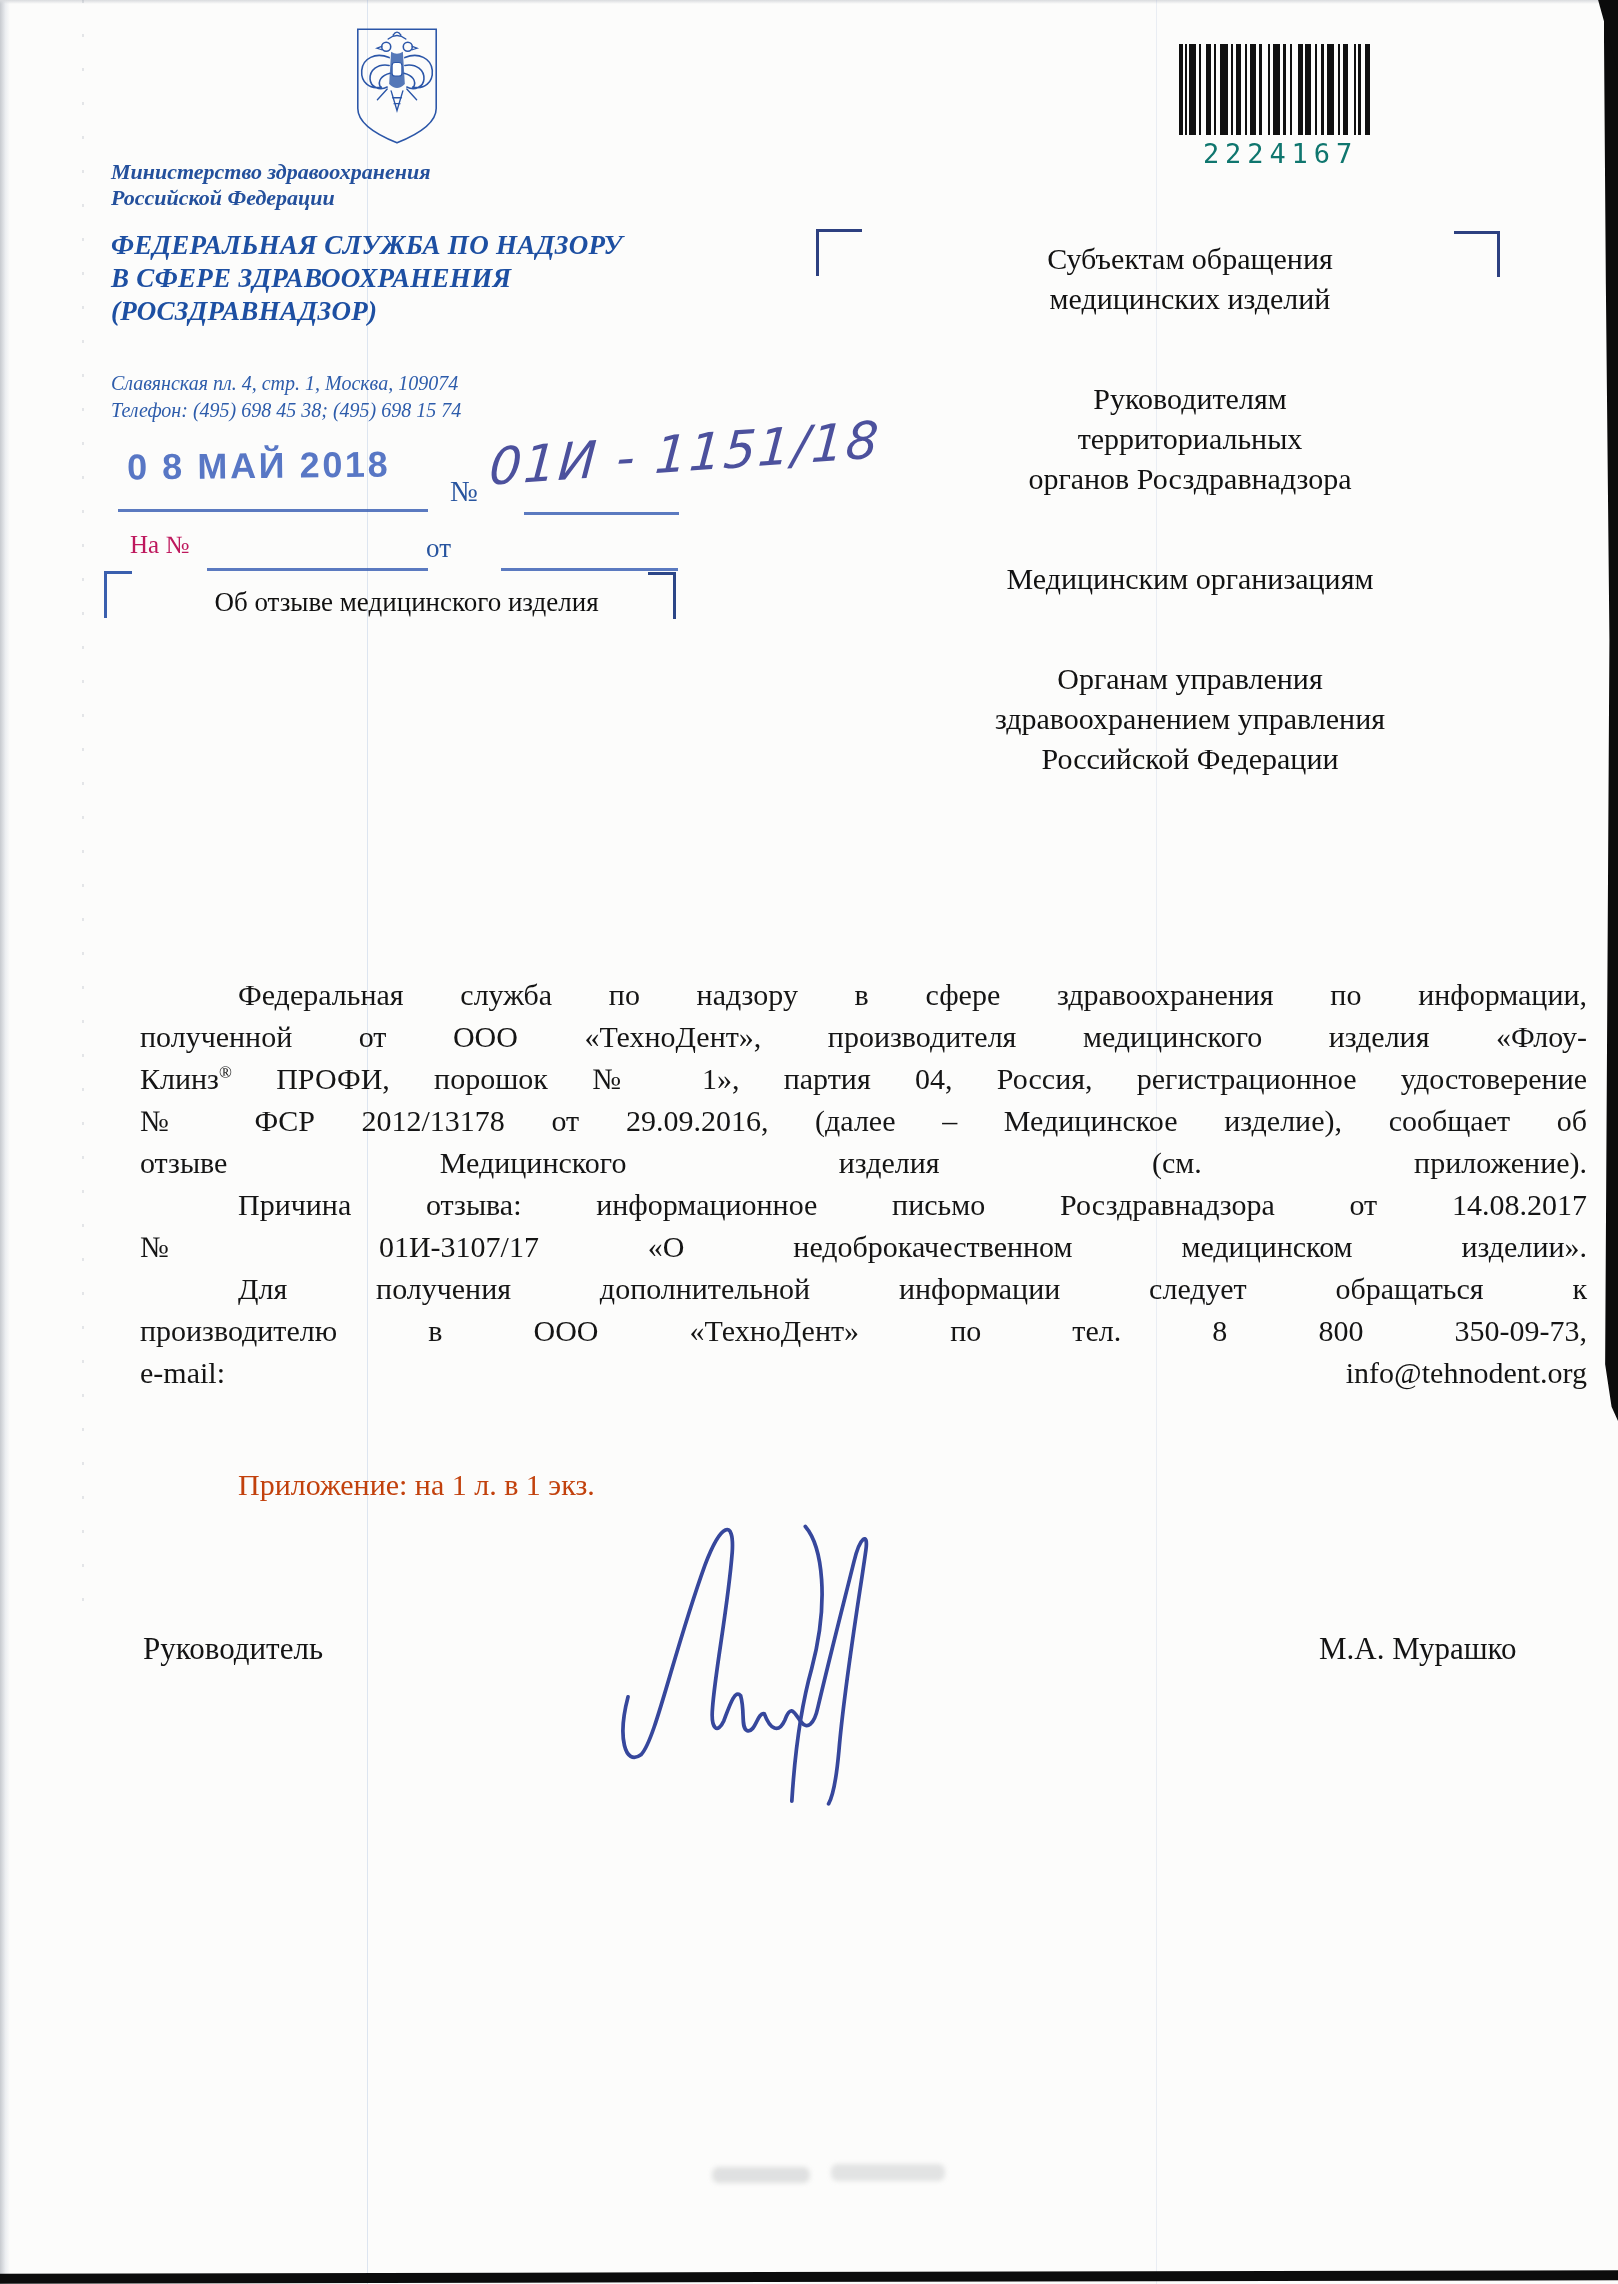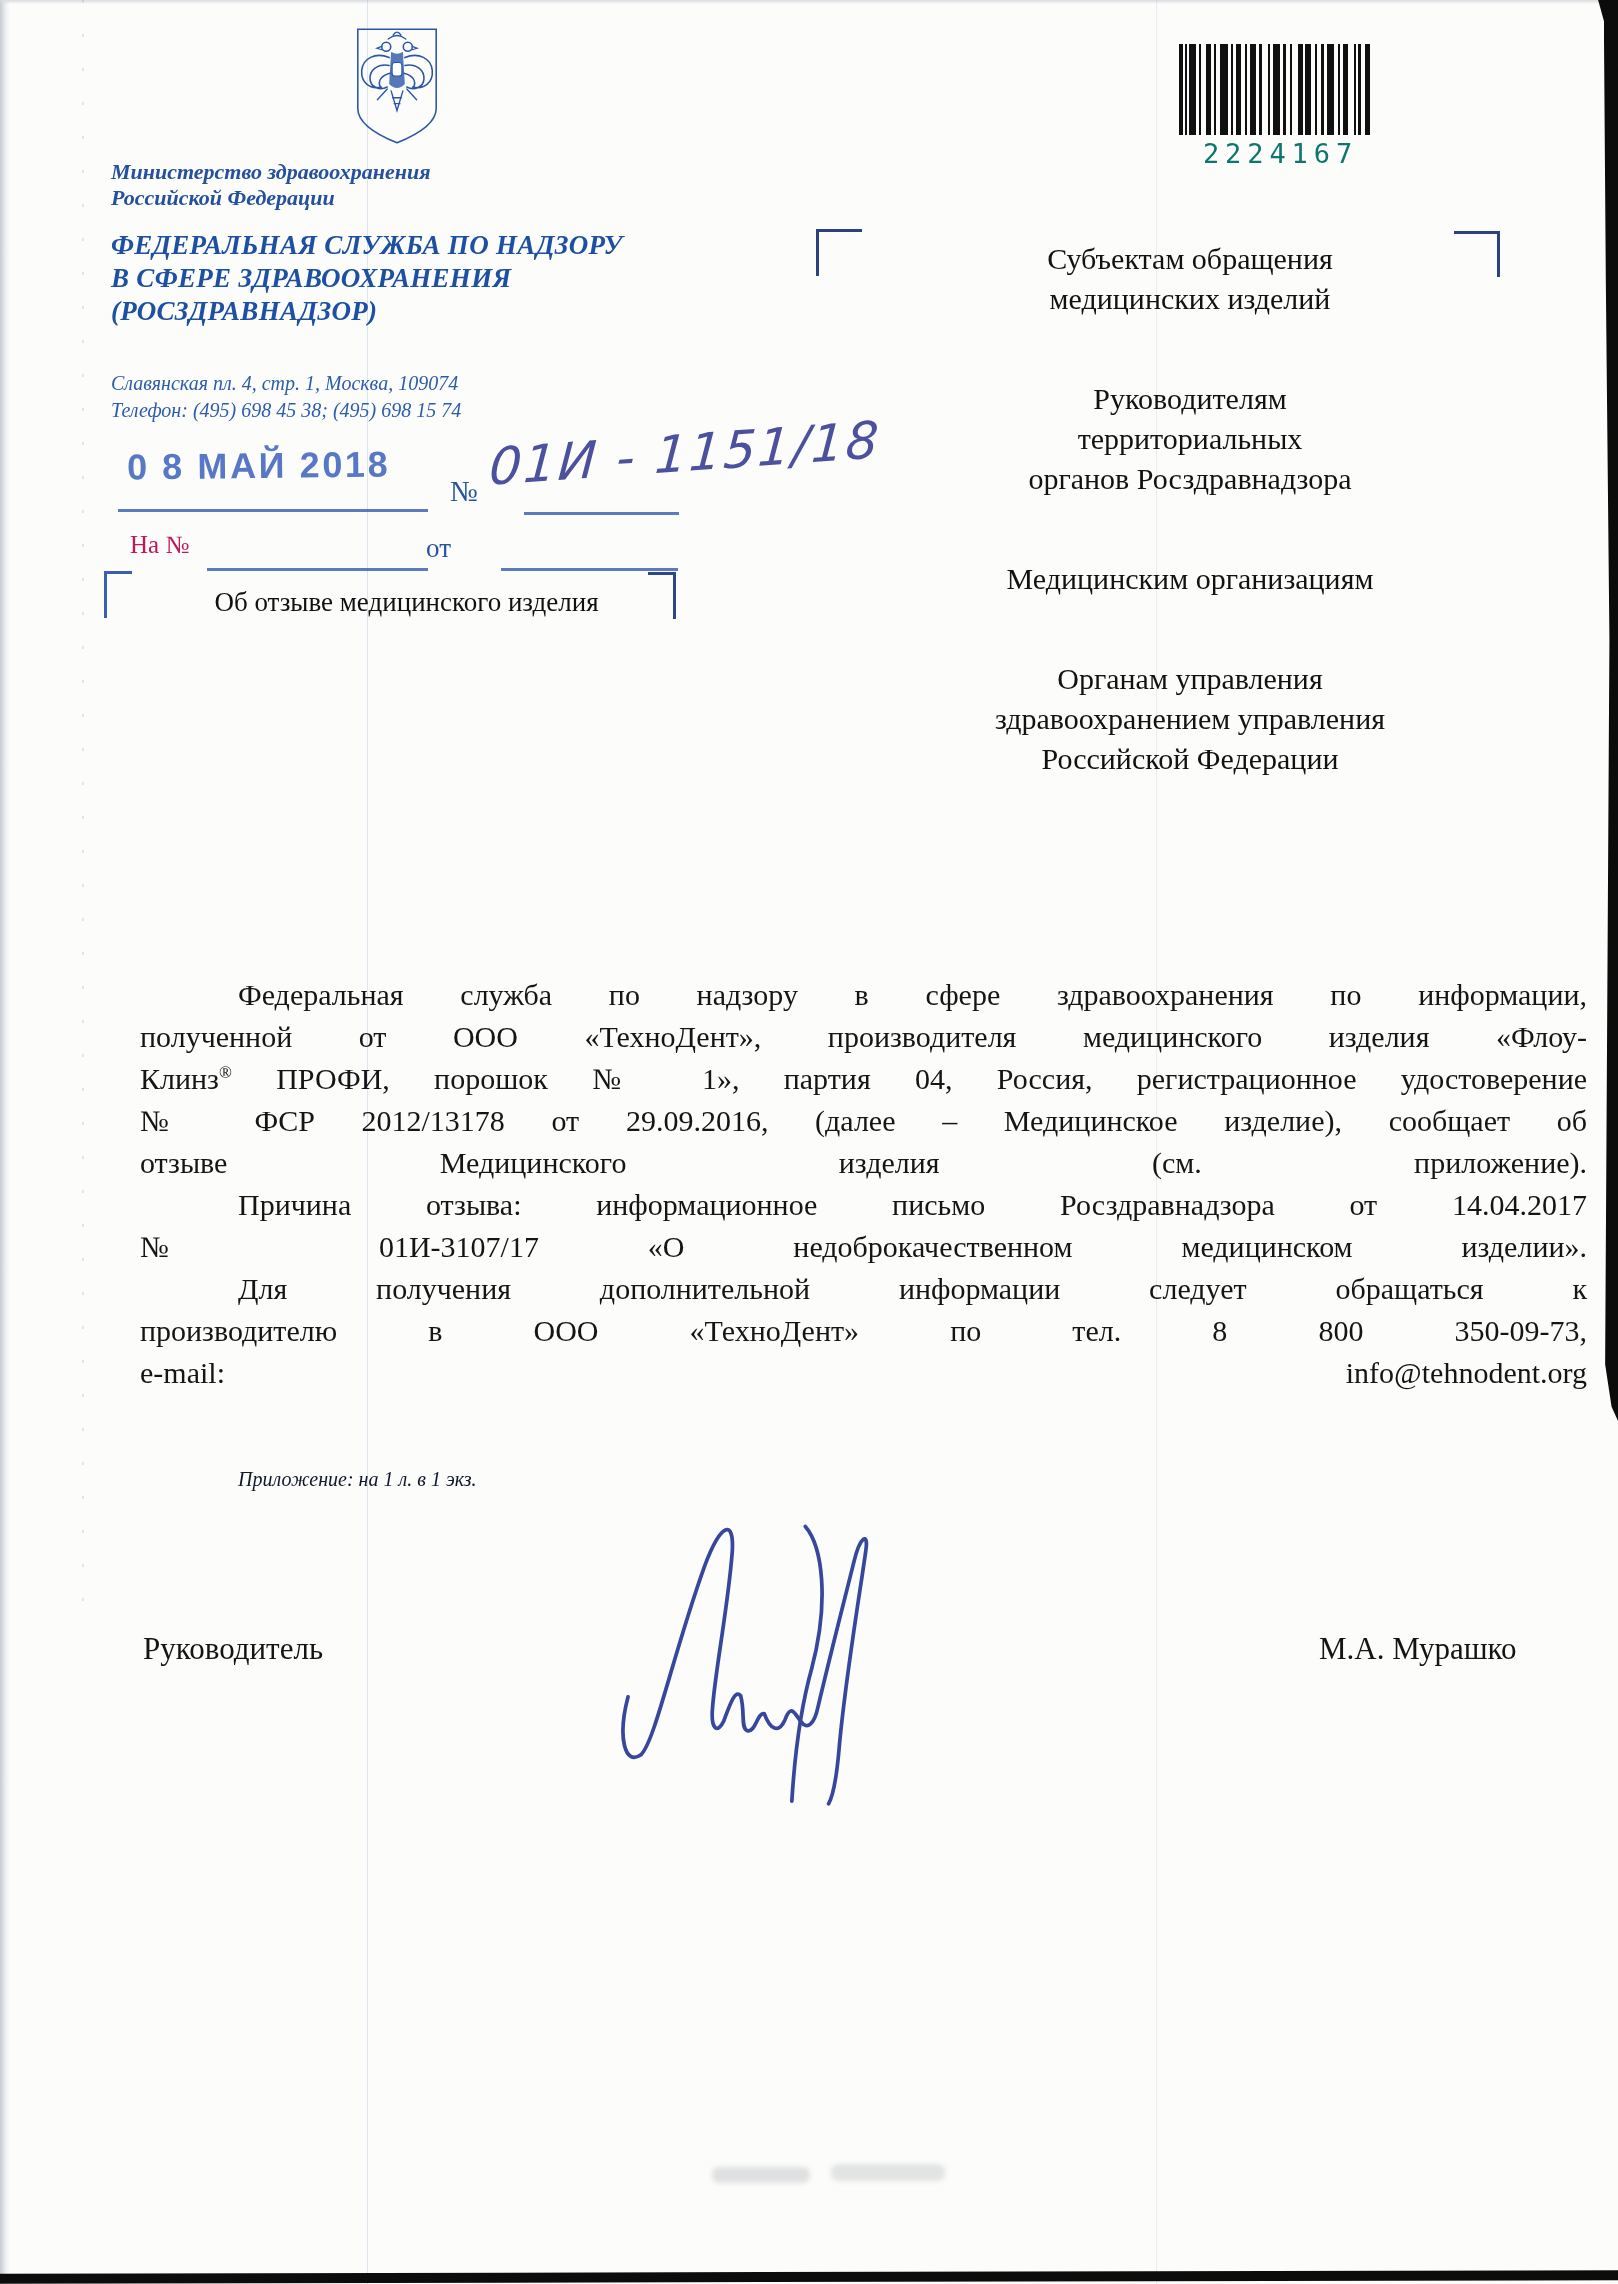--- a/index.html
+++ b/index.html
@@ -61,21 +61,21 @@
   .bc-space{background:transparent;flex:none;}
   .bc-num{margin-top:2.6px;text-align:center;font-family:"DejaVu Sans Mono",monospace;
      font-size:27px;letter-spacing:5.9px;color:#0f766e;}
 
   
   .body-block{left:140px;top:974px;width:1447px;font-size:30px;line-height:42px;color:#151515;}
   .bl{text-align:justify;text-align-last:justify;}
   .bl-last{text-align:left;}
   .bl-indent{text-indent:98px;}
   sup.reg{font-size:17px;vertical-align:super;line-height:0;}
-  .attachment{left:140px;top:1468px;width:1447px;font-size:20px;text-indent:98px;color:#0f172a;font-style:italic;}
+  .attachment{left:140px;top:1468px;width:1447px;font-size:30px;text-indent:98px;color:#c2410c;}
 
   
   .sig-label{left:143px;top:1631px;font-size:31px;color:#141414;}
   .sig-name{left:1319px;top:1631px;font-size:31px;color:#141414;}
   .sig-svg{left:608px;top:1522px;width:312px;height:286px;transform:rotate(-2deg);}
 </style>
 </head>
 <body>
 
 <div class="page">
@@ -215,21 +215,21 @@
       <div>Российской Федерации</div>
     </div>
   </div>
 
   <div class="abs body-block">
     <div class="bl bl-indent">Федеральная служба по надзору в сфере здравоохранения по информации,</div>
     <div class="bl">полученной от ООО «ТехноДент», производителя медицинского изделия «Флоу-</div>
     <div class="bl"><span>Клинз</span><sup class="reg">®</sup><span> ПРОФИ, порошок № 1», партия 04, Россия, регистрационное удостоверение</span></div>
     <div class="bl">№ ФСР 2012/13178 от 29.09.2016, (далее – Медицинское изделие), сообщает об</div>
     <div class="bl bl-last">отзыве Медицинского изделия (см. приложение).</div>
-    <div class="bl bl-indent">Причина отзыва: информационное письмо Росздравнадзора от 14.04.2017</div>
+    <div class="bl bl-indent">Причина отзыва: информационное письмо Росздравнадзора от 14.08.2017</div>
     <div class="bl bl-last">№ 01И-3107/17 «О недоброкачественном медицинском изделии».</div>
     <div class="bl bl-indent">Для получения дополнительной информации следует обращаться к</div>
     <div class="bl">производителю в ООО «ТехноДент» по тел. 8 800 350-09-73,</div>
     <div class="bl bl-last">e-mail: info@tehnodent.org</div>
   </div>
   <div class="abs attachment">Приложение: на 1 л. в 1 экз.</div>
 
   <div class="abs sig-label">Руководитель</div>
   <svg class="abs sig-svg" viewBox="0 0 460 420">
     <g fill="none" stroke="#36479c" stroke-width="5.5" stroke-linecap="round">

